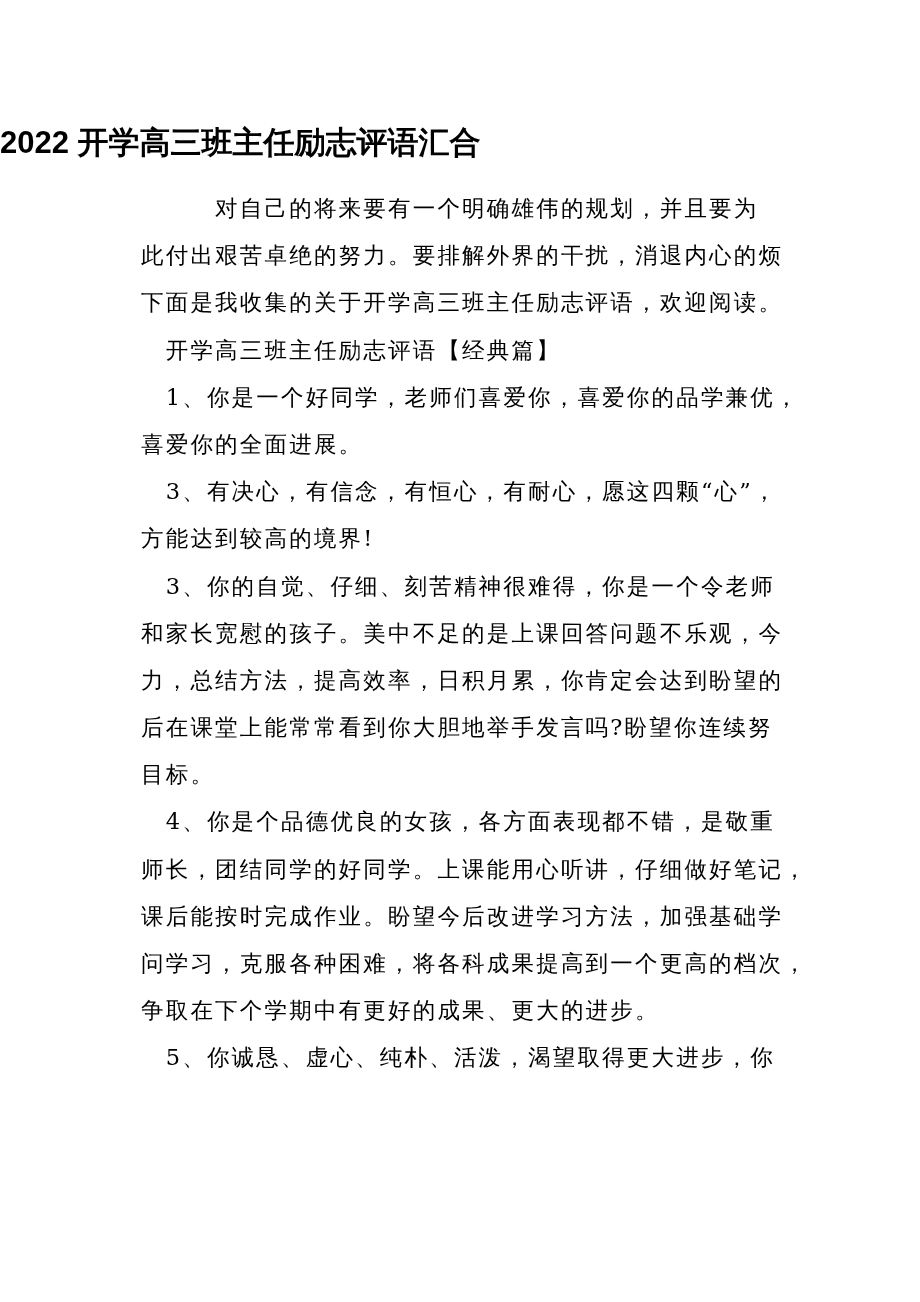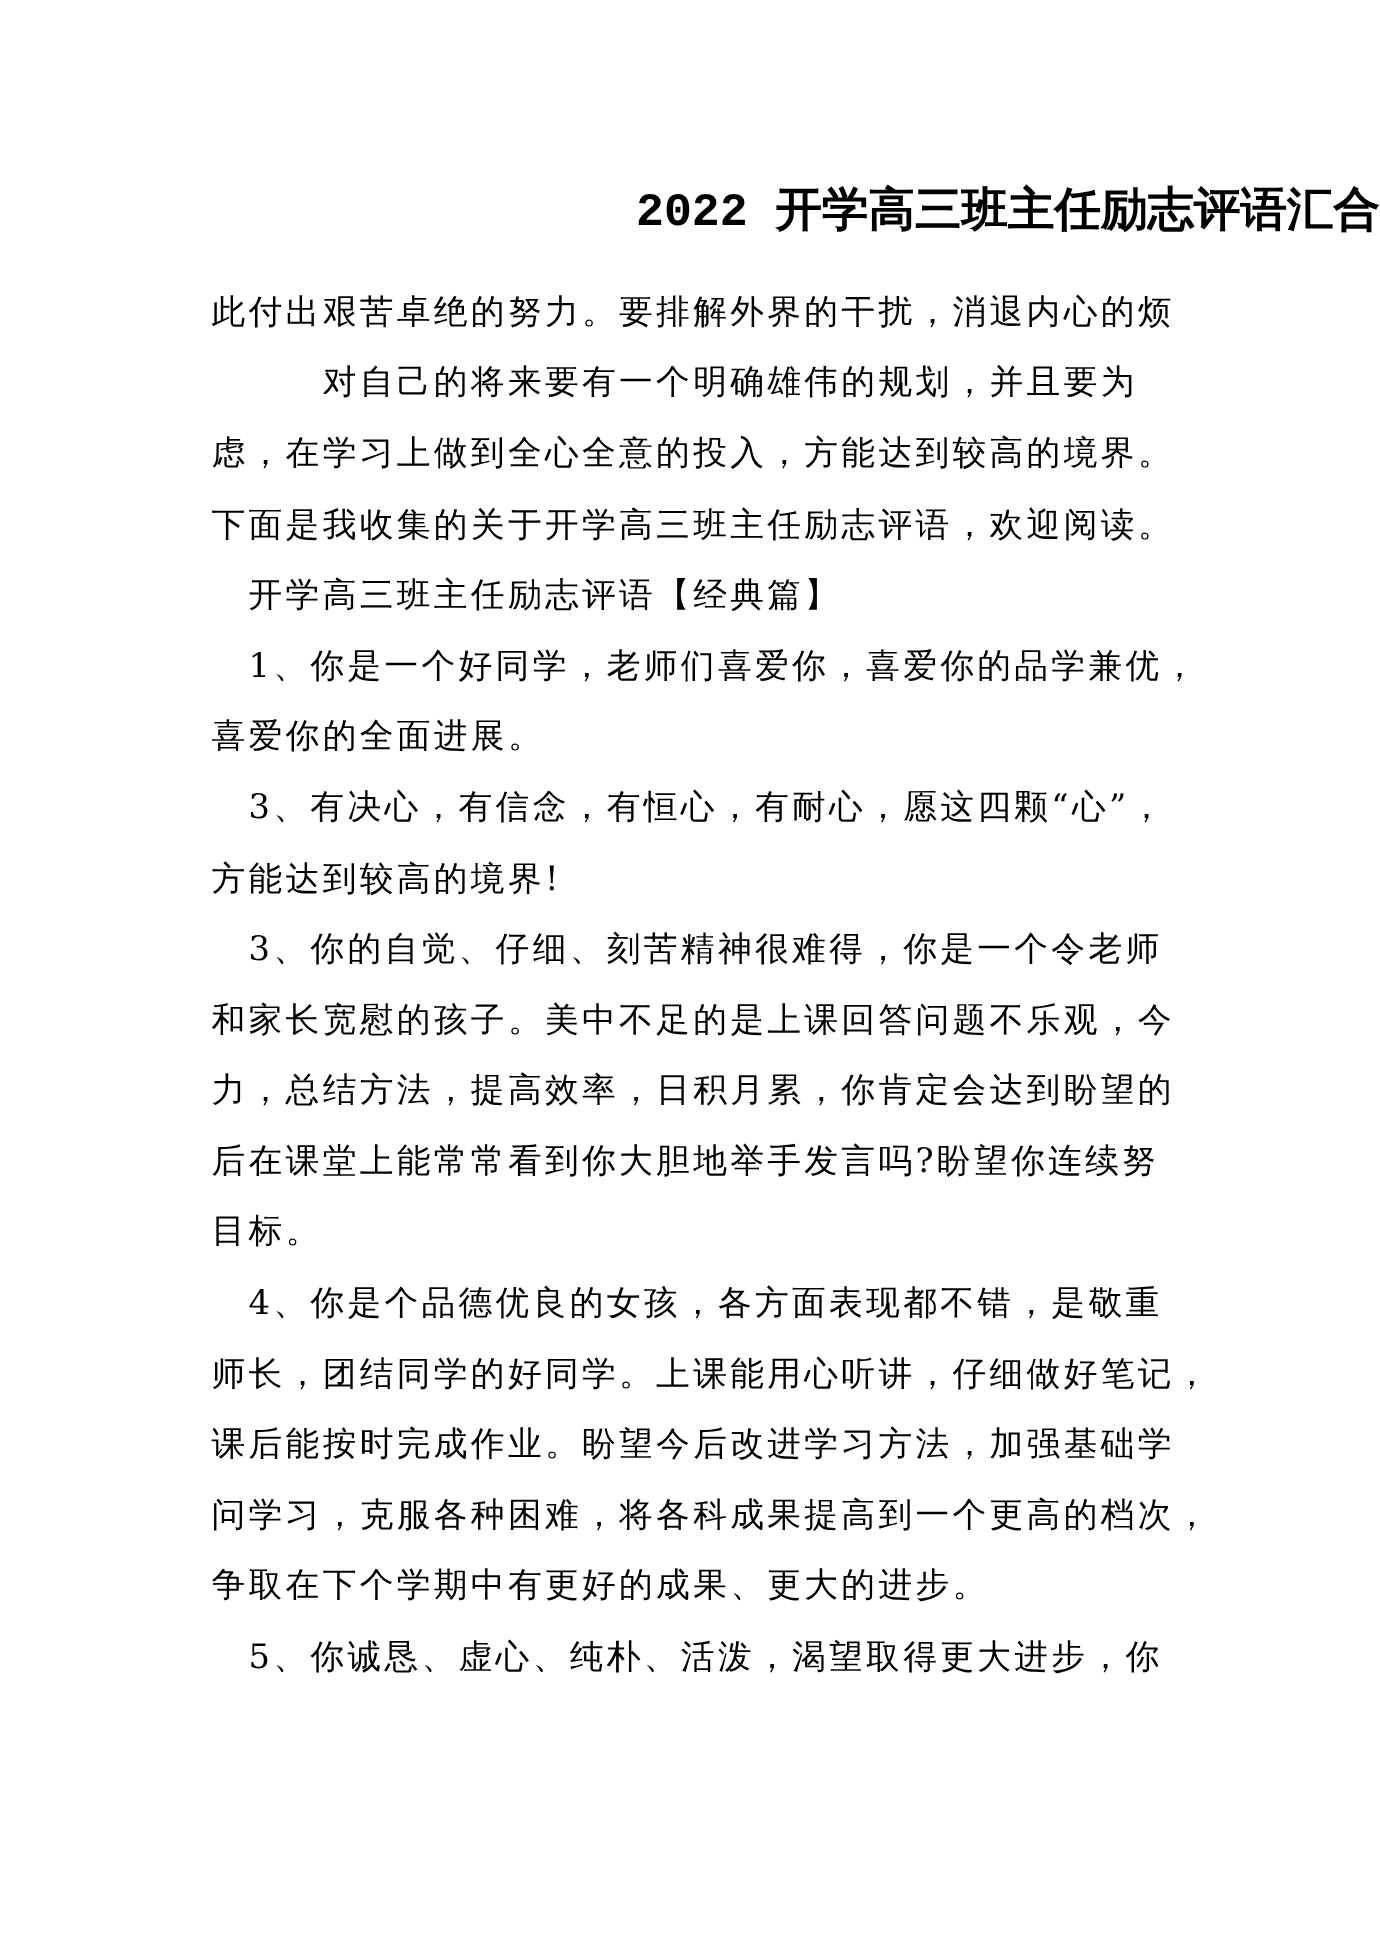--- a/index.html
+++ b/index.html
@@ -20,22 +20,22 @@
       top: 0;
       width: 920px;
       height: 1302px;
       background: #ffffff;
     }
     .title {
       position: absolute;
       left: 0;
       top: 118px;
       width: 920px;
-      text-align: right;
-      font-family: Liberation Mono, monospace;
+      text-align: left;
+      font-family: Liberation Sans, sans-serif;
       font-weight: bold;
       font-size: 31px;
       line-height: 50px;
       letter-spacing: 0px;
     }
     .body {
       position: absolute;
       left: 141px;
       top: 185px;
       width: 650px;
@@ -53,23 +53,22 @@
 </head>
 <body>
 
 <div class="page">
 
   <h1 class="title" style="margin:0;">2022 开学高三班主任励志评语汇合</h1>
 
   <div class="body">
 
     <div>
+      <span class="line">　　　对自己的将来要有一个明确雄伟的规划，并且要为</span>
       <span class="line">此付出艰苦卓绝的努力。要排解外界的干扰，消退内心的烦</span>
-      <span class="line">　　　对自己的将来要有一个明确雄伟的规划，并且要为</span>
-      <span class="line">虑，在学习上做到全心全意的投入，方能达到较高的境界。</span>
       <span class="line">下面是我收集的关于开学高三班主任励志评语，欢迎阅读。</span>
     </div>
 
     <span class="line">　开学高三班主任励志评语【经典篇】</span>
 
     <div>
       <span class="line">　1、你是一个好同学，老师们喜爱你，喜爱你的品学兼优，</span>
       <span class="line">喜爱你的全面进展。</span>
     </div>
 

